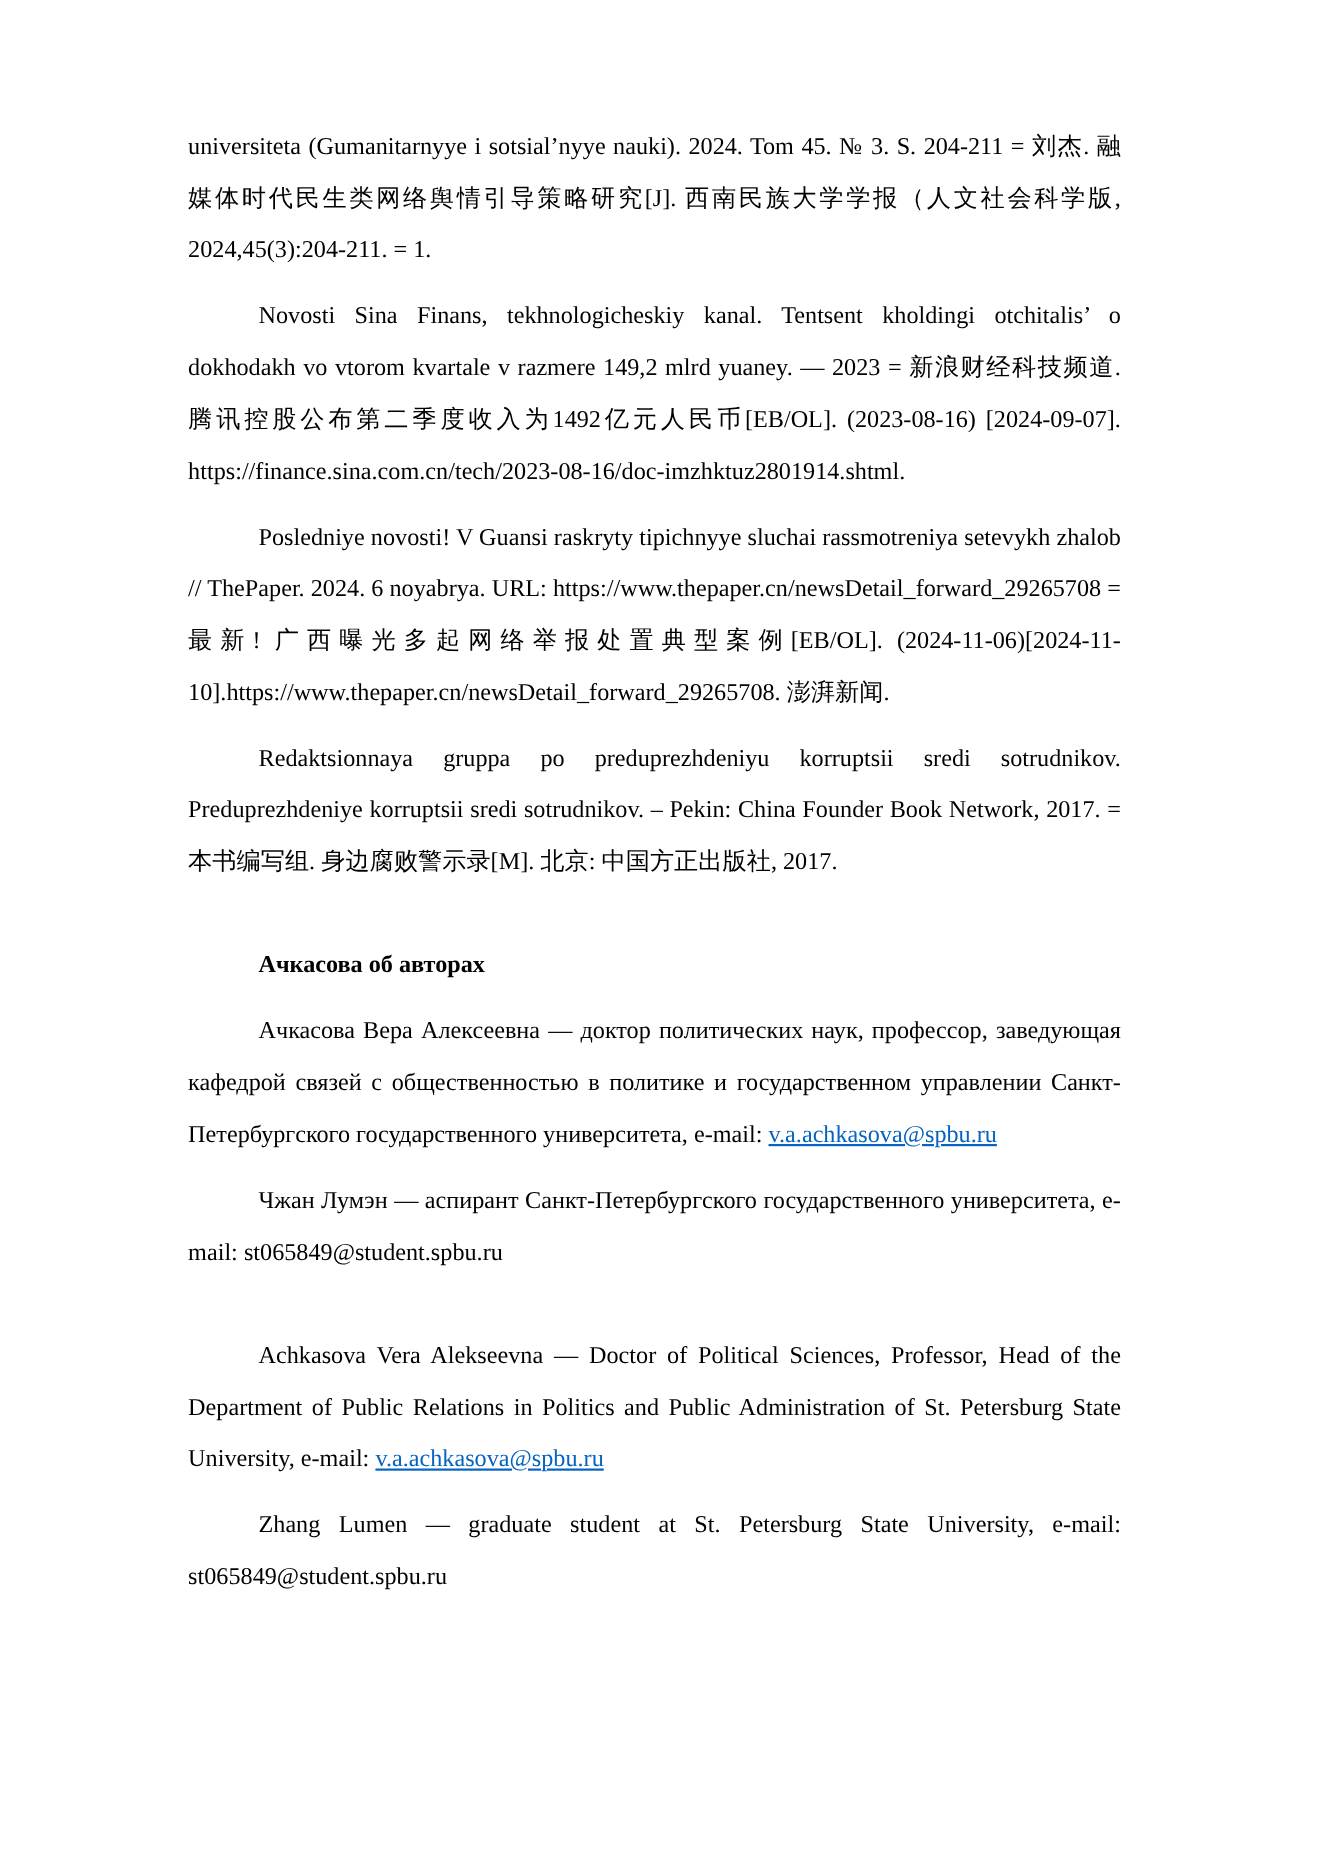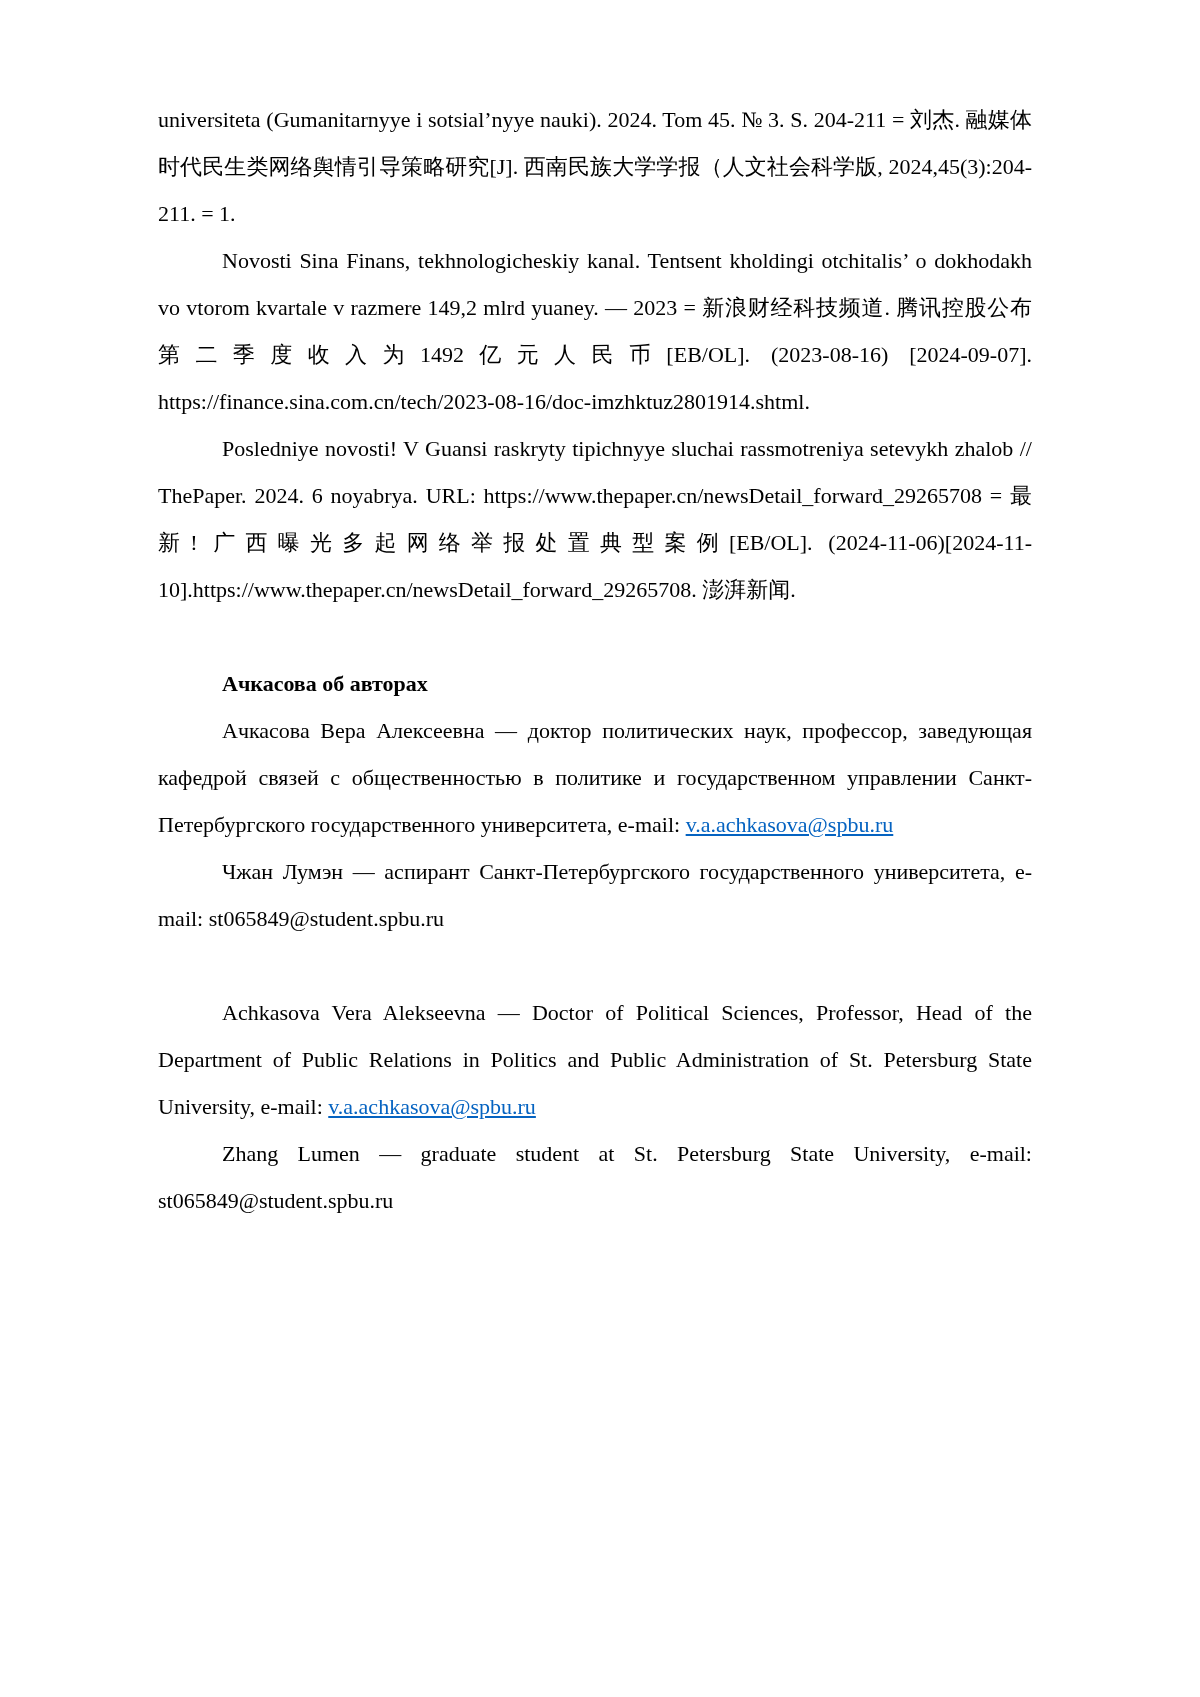--- a/index.html
+++ b/index.html
@@ -16,38 +16,39 @@
     width: 1200px;
     height: 1697px;
     background: #ffffff;
     padding: 96px 168px 0 158px;
   }
   .content {
     font-size: 22px;
     line-height: var(--lh);
     text-align: justify;
   }
-  p.para { margin: 0; }
+  p.para { margin: 13px; }
   p.para.indent { text-indent: 64px; }
   p.para.heading { font-weight: bold; }
   .seg-normal { font-style: normal; }
   .seg-italic { }
   a.seg-link {
     color: var(--link-color);
     text-decoration: underline;
     cursor: pointer;
   }
 </style>
 </head>
 <body>
 
 <div class="page">
   <div class="content">
       <p class="para"><span class="seg-normal">universiteta (Gumanitarnyye i sotsial’nyye nauki). 2024. Tom 45. № 3. S. 204-211 = 刘杰. 融媒体时代民生类网络舆情引导策略研究[J]. 西南民族大学学报（人文社会科学版, 2024,45(3):204-211. = 1.</span></p>
       <p class="para indent"><span class="seg-normal">Novosti Sina Finans, tekhnologicheskiy kanal. Tentsent kholdingi otchitalis’ o dokhodakh vo vtorom kvartale v razmere 149,2 mlrd yuaney. — 2023 = 新浪财经科技频道. 腾讯控股公布第二季度收入为1492亿元人民币[EB/OL]. (2023-08-16) [2024-09-07]. https://finance.sina.com.cn/tech/2023-08-16/doc-imzhktuz2801914.shtml.</span></p>
       <p class="para indent"><span class="seg-normal">Posledniye novosti! V Guansi raskryty tipichnyye sluchai rassmotreniya setevykh zhalob // ThePaper. 2024. 6 noyabrya. URL: https://www.thepaper.cn/newsDetail_forward_29265708 = 最新! 广西曝光多起网络举报处置典型案例[EB/OL]. (2024-11-06)[2024-11-10].https://www.thepaper.cn/newsDetail_forward_29265708. 澎湃新闻.</span></p>
+      <p class="para indent"><span class="seg-normal">Redaktsionnaya gruppa po preduprezhdeniyu korruptsii sredi sotrudnikov. Preduprezhdeniye korruptsii sredi sotrudnikov. – Pekin: China Founder Book Network, 2017. = 本书编写组. 身边腐败警示录[M]. 北京: 中国方正出版社, 2017.</span></p>
       <p class="para indent heading" style="margin-top: calc(var(--lh) * 1);"><span class="seg-normal">Ачкасова об авторах</span></p>
       <p class="para indent"><span class="seg-italic">Ачкасова Вера Алексеевна</span><span class="seg-normal"> — доктор политических наук, профессор, заведующая кафедрой связей с общественностью в политике и государственном управлении Санкт-Петербургского государственного университета, e-mail: </span><a class="seg-link" href="#">v.a.achkasova@spbu.ru</a></p>
       <p class="para indent"><span class="seg-italic">Чжан Лумэн</span><span class="seg-normal"> — аспирант Санкт-Петербургского государственного университета, e-mail: st065849@student.spbu.ru</span></p>
       <p class="para indent" style="margin-top: calc(var(--lh) * 1);"><span class="seg-italic">Achkasova Vera Alekseevna</span><span class="seg-normal"> — Doctor of Political Sciences, Professor, Head of the Department of Public Relations in Politics and Public Administration of St. Petersburg State University, e-mail: </span><a class="seg-link" href="#">v.a.achkasova@spbu.ru</a></p>
       <p class="para indent"><span class="seg-italic">Zhang Lumen</span><span class="seg-normal"> — graduate student at St. Petersburg State University, e-mail: st065849@student.spbu.ru</span></p>
     </div>
 </div>
 
 </body></html>

